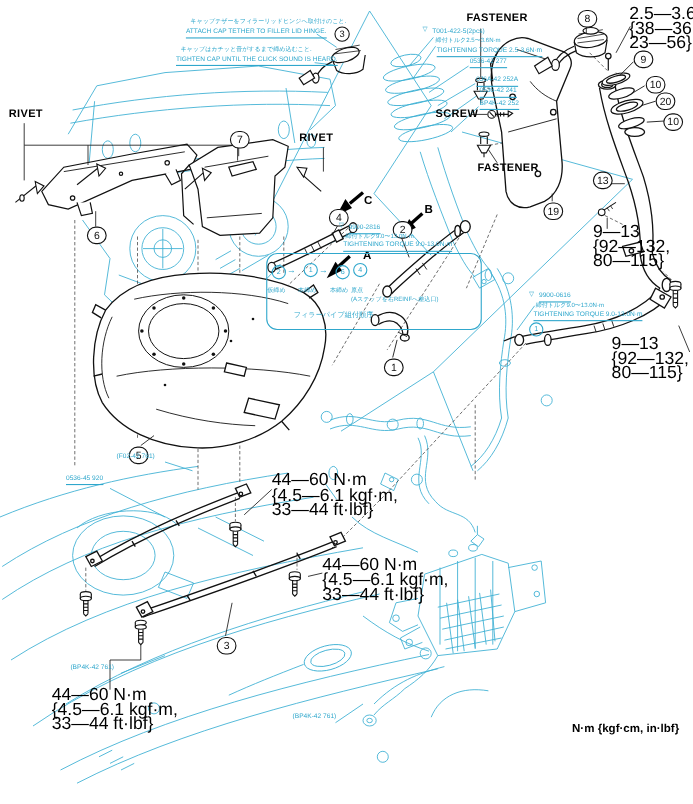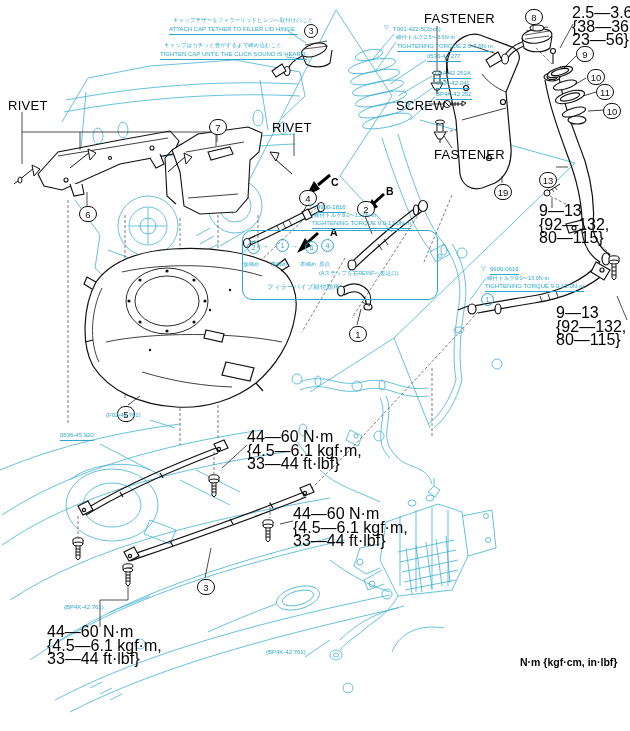--- a/index.html
+++ b/index.html
@@ -1,19 +1,19 @@
 <!DOCTYPE html>
 <html><head>
 <meta charset="utf-8">
 <style>
   html,body{margin:0;padding:0;background:#fff;}
   .stage{position:relative;width:630px;height:731px;background:#fff;overflow:hidden;
          font-family:"Liberation Sans",sans-serif;}
   svg.art{position:absolute;left:0;top:0;}
-  .lbl{position:absolute;font-size:13px;font-weight:normal;color:#000;white-space:nowrap;letter-spacing:.3px;}
+  .lbl{position:absolute;font-size:10px;font-weight:bold;color:#000;white-space:nowrap;letter-spacing:.3px;}
   .spec{position:absolute;font-size:16px;font-weight:normal;color:#000;line-height:13.5px;white-space:nowrap;}
   .units{position:absolute;font-size:10.5px;font-weight:bold;color:#000;white-space:nowrap;}
   .figid{position:absolute;font-size:15px;color:#3c3c3c;letter-spacing:.4px;white-space:nowrap;}
   .co{position:absolute;min-width:14px;height:14px;padding:0 1px;border:1.2px solid #111;border-radius:9px;
       background:#fff;display:flex;align-items:center;justify-content:center;
       font-size:9.5px;color:#111;box-sizing:content-box;}
   .co-sm{position:absolute;width:12px;height:12px;border:1.1px solid #111;border-radius:50%;background:#fff;
       display:flex;align-items:center;justify-content:center;font-size:8.5px;color:#111;}
   .ltr{position:absolute;font-size:10.5px;font-weight:bold;color:#000;}
   .cy{position:absolute;color:#2fa7cc;font-size:6px;line-height:7.5px;white-space:nowrap;}
@@ -403,24 +403,24 @@
   <div class="co" style="left:349px;top:326px">1</div>
   <div class="co" style="left:357px;top:201px">2</div>
   <div class="co" style="left:197px;top:579px">3</div>
   <div class="co" style="left:299px;top:190px">4</div>
   <div class="co" style="left:117px;top:406px">5</div>
   <div class="co" style="left:79px;top:206px">6</div>
   <div class="co" style="left:209px;top:119px">7</div>
   <div class="co" style="left:525px;top:9px">8</div>
   <div class="co" style="left:576px;top:46px">9</div>
   <div class="co" style="left:587px;top:69px">10</div>
-  <div class="co" style="left:596px;top:84px">11</div>
+  <div class="co" style="left:596px;top:84px">20</div>
   <div class="co" style="left:603px;top:103px">10</div>
   <div class="co" style="left:494px;top:184px">19</div>
-  <div class="co" style="left:539px;top:172px">13</div>
+  <div class="co" style="left:539px;top:156px">13</div>
   <div class="co-sm" style="left:304px;top:24px">3</div>
 
   <div class="ltr" style="left:331px;top:176px">C</div>
   <div class="ltr" style="left:386px;top:185px">B</div>
   <div class="ltr" style="left:330px;top:226px">A</div>
 
   <div class="lbl" style="left:8px;top:98px">RIVET</div>
   <div class="lbl" style="left:272px;top:120px">RIVET</div>
   <div class="lbl" style="left:424px;top:11px">FASTENER</div>
   <div class="lbl" style="left:434px;top:147px">FASTENER</div>

